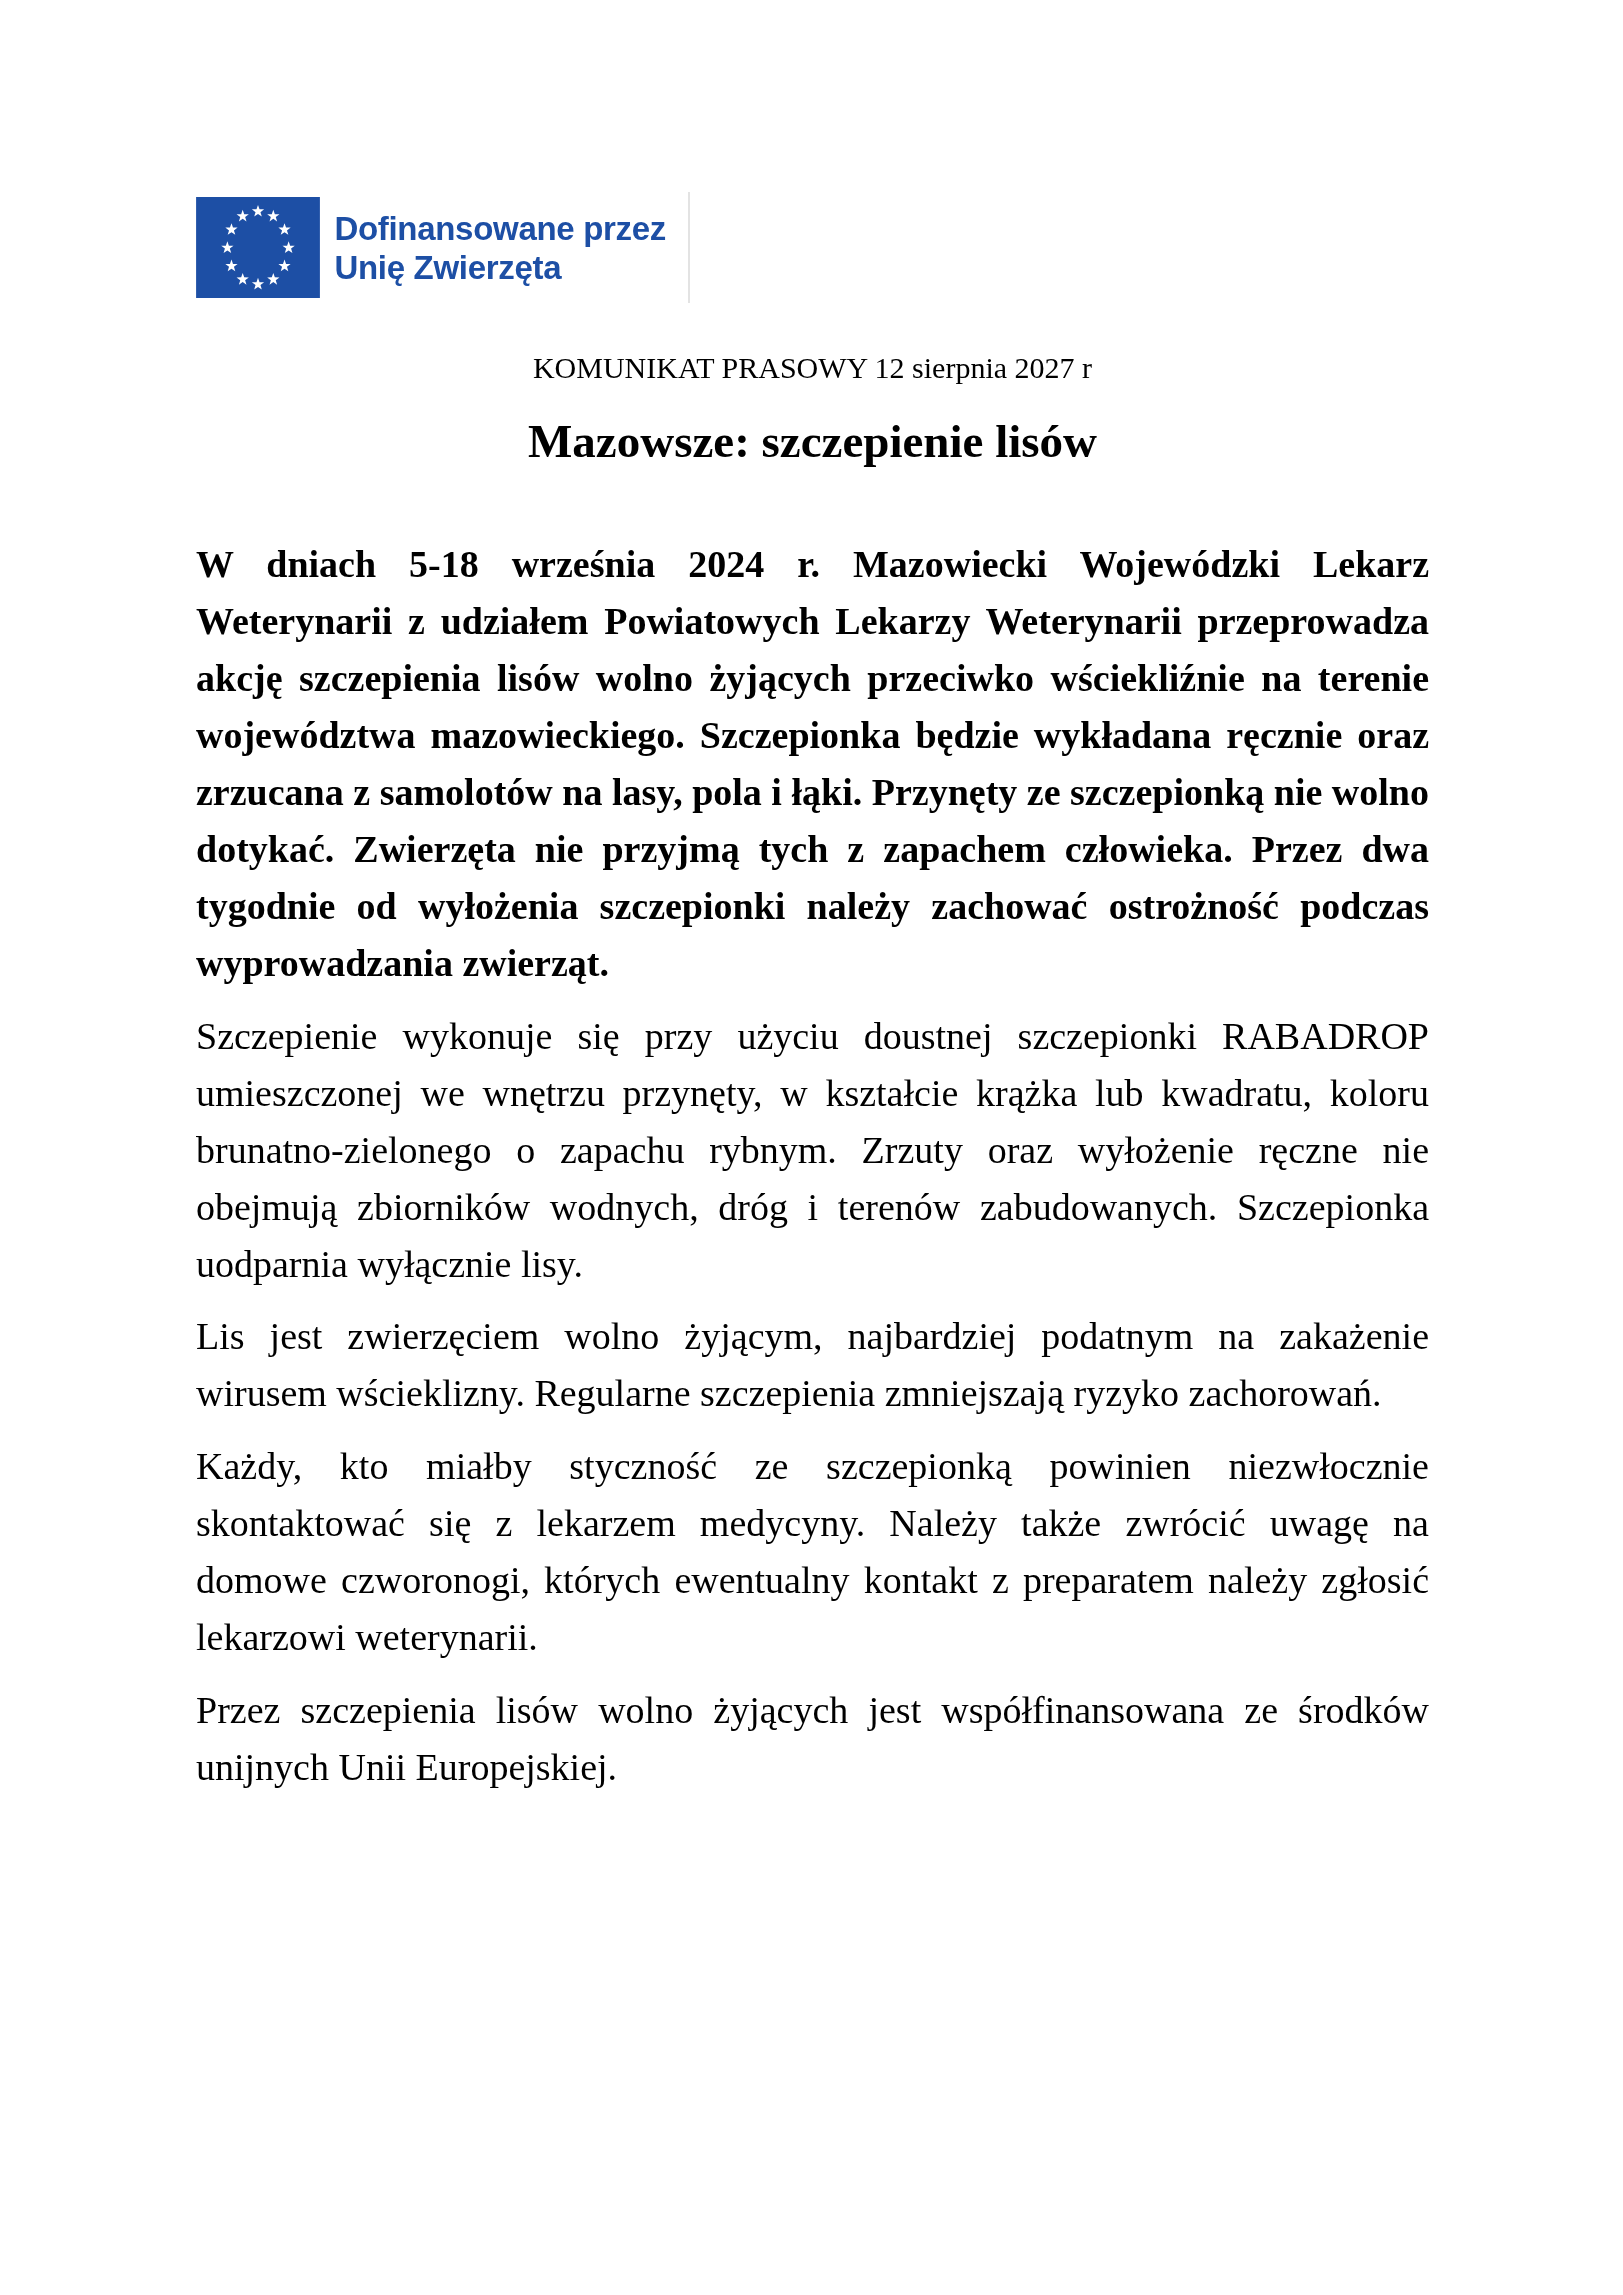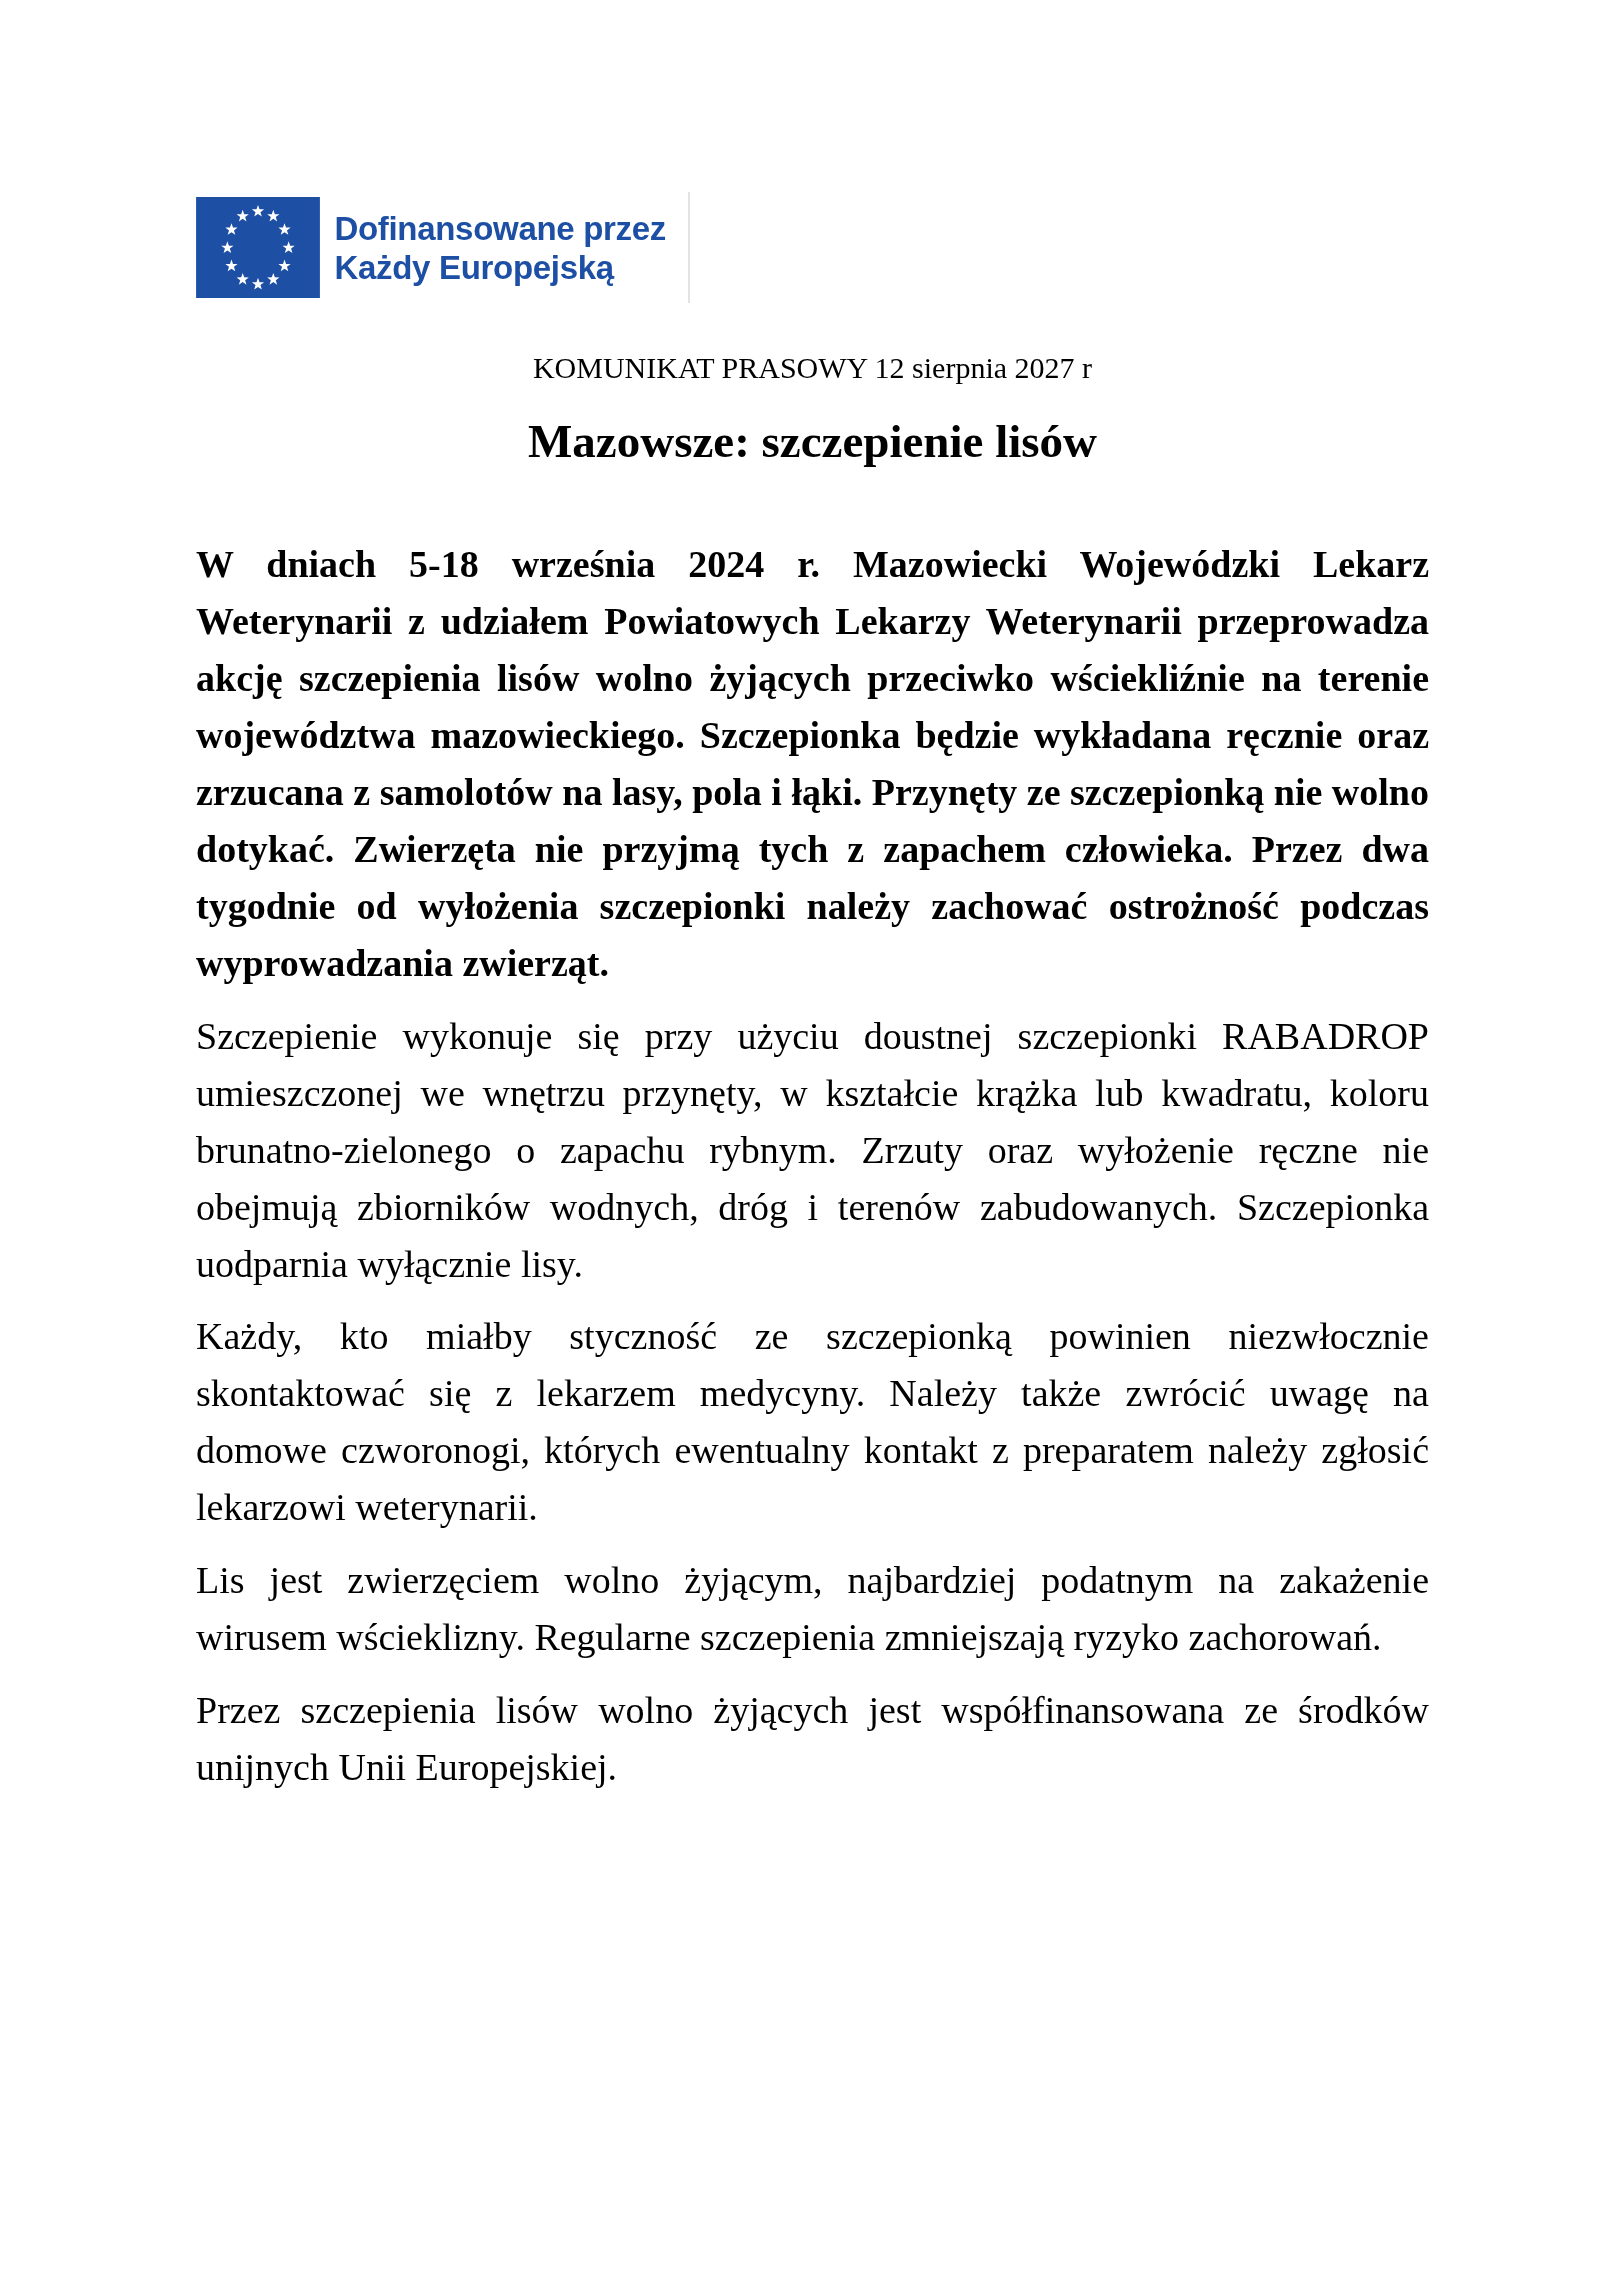--- a/index.html
+++ b/index.html
@@ -90,31 +90,31 @@
       <use href="#st" transform="translate(118.5,126.5) scale(0.9)"></use>
       <use href="#st" transform="translate(95,134) scale(0.9)"></use>
       <use href="#st" transform="translate(71.5,126.5) scale(0.9)"></use>
       <use href="#st" transform="translate(54.3,106) scale(0.9)"></use>
       <use href="#st" transform="translate(48,78) scale(0.9)"></use>
       <use href="#st" transform="translate(54.3,50) scale(0.9)"></use>
       <use href="#st" transform="translate(71.5,29.5) scale(0.9)"></use>
     </svg>
     <div class="logo-text">
       <div>Dofinansowane przez</div>
-      <div>Każdy Europejską</div>
+      <div>Unię Zwierzęta</div>
     </div>
     <div class="logo-divider"></div>
   </div>
 
   <div class="title">KOMUNIKAT PRASOWY 12 sierpnia 2027 r</div>
 
   <div class="subtitle">Mazowsze: szczepienie lisów</div>
 
   <div class="content">
     <p class="lead">W dniach  5-18 września 2024 r. Mazowiecki Wojewódzki Lekarz Weterynarii z udziałem Powiatowych Lekarzy Weterynarii przeprowadza akcję szczepienia lisów wolno żyjących przeciwko wściekliźnie na terenie województwa mazowieckiego. Szczepionka będzie wykładana ręcznie oraz zrzucana z samolotów na lasy, pola i łąki. Przynęty ze szczepionką nie wolno dotykać. Zwierzęta nie przyjmą tych z zapachem człowieka. Przez dwa tygodnie od wyłożenia szczepionki należy zachować ostrożność podczas wyprowadzania zwierząt.</p>
     <p>Szczepienie wykonuje się przy użyciu doustnej szczepionki RABADROP umieszczonej we wnętrzu przynęty, w kształcie krążka lub kwadratu, koloru  brunatno-zielonego o zapachu rybnym. Zrzuty oraz wyłożenie ręczne nie obejmują zbiorników wodnych, dróg i terenów zabudowanych. Szczepionka uodparnia wyłącznie lisy.</p>
+    <p>Lis jest zwierzęciem wolno żyjącym, najbardziej podatnym na zakażenie wirusem wścieklizny. Regularne szczepienia zmniejszają ryzyko zachorowań.</p>
     <p>Każdy, kto miałby styczność ze szczepionką powinien niezwłocznie skontaktować się z lekarzem medycyny. Należy także zwrócić uwagę na domowe czworonogi, których ewentualny kontakt z preparatem należy zgłosić lekarzowi weterynarii.</p>
-    <p>Lis jest zwierzęciem wolno żyjącym, najbardziej podatnym na zakażenie wirusem wścieklizny. Regularne szczepienia zmniejszają ryzyko zachorowań.</p>
     <p>Przez szczepienia lisów wolno żyjących jest współfinansowana ze środków unijnych Unii Europejskiej.</p>
   </div>
 
 </div>
 
 
 </body></html>

